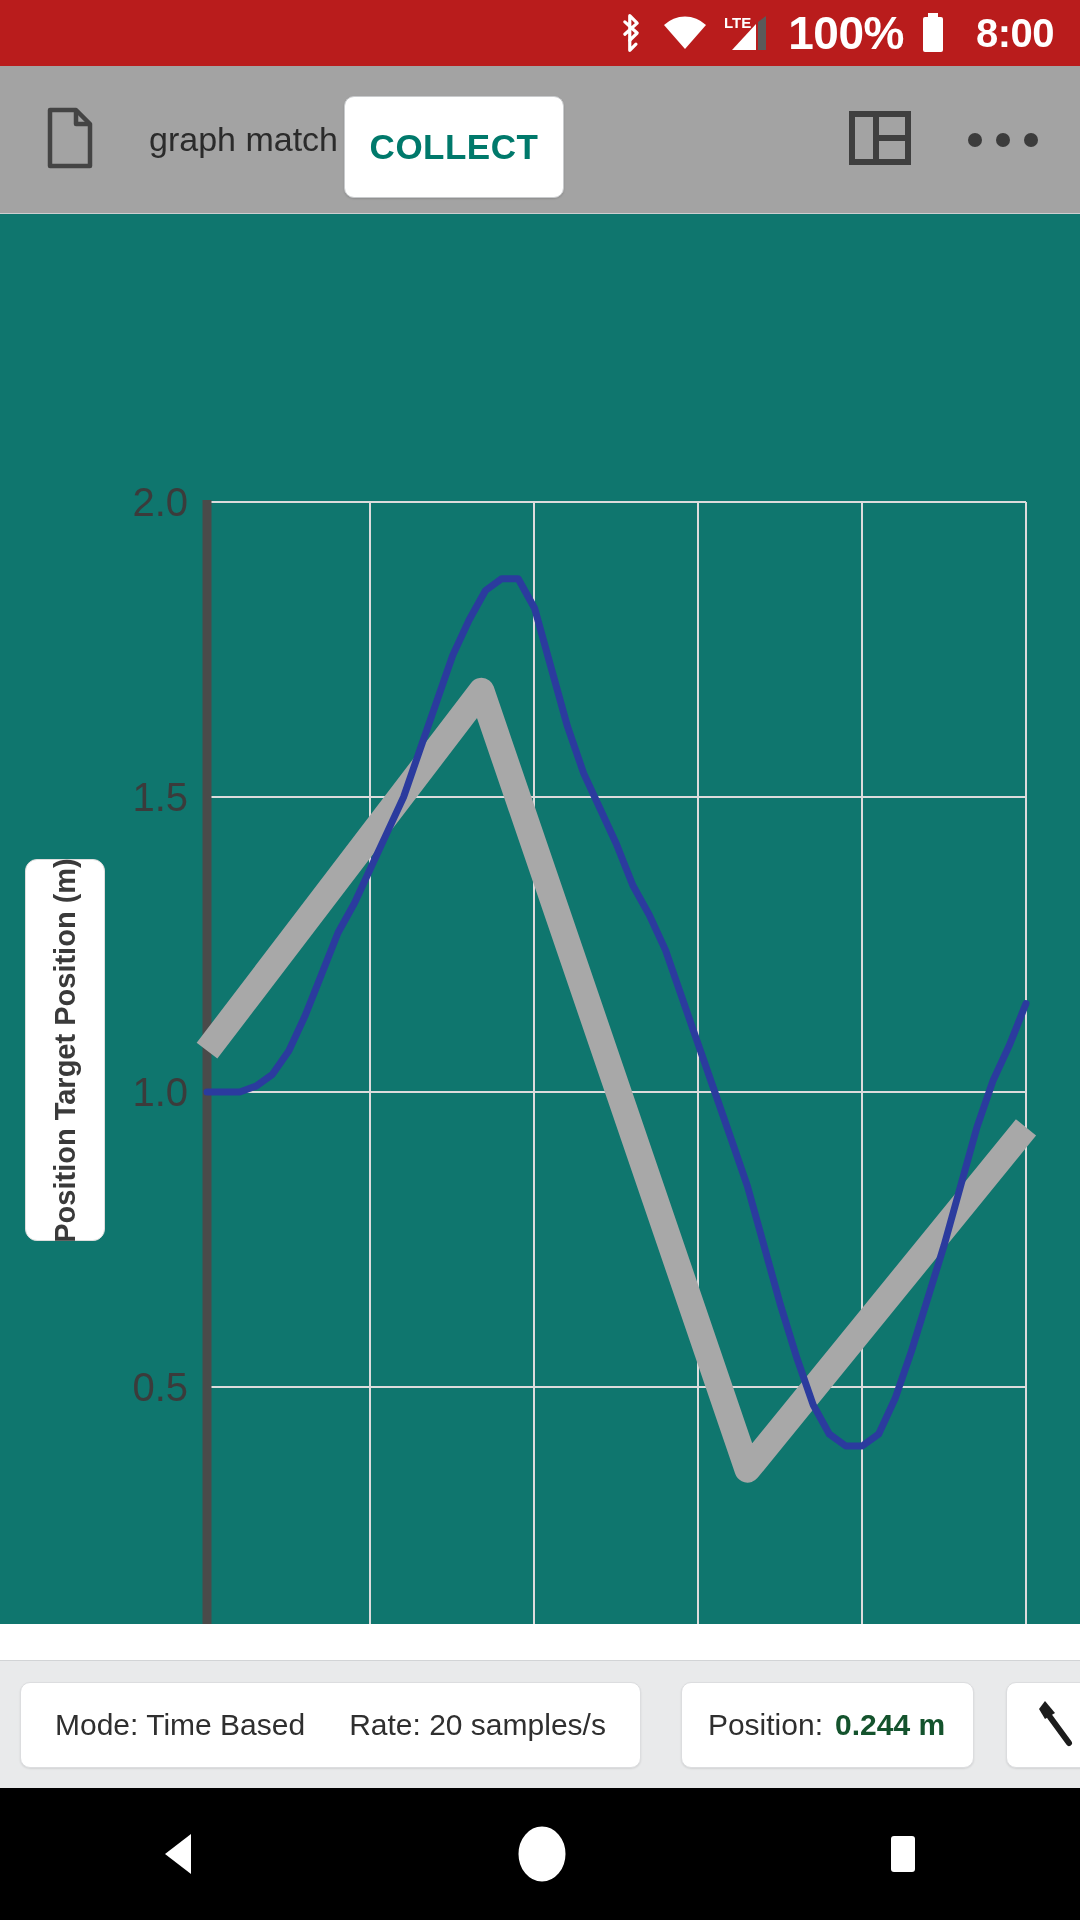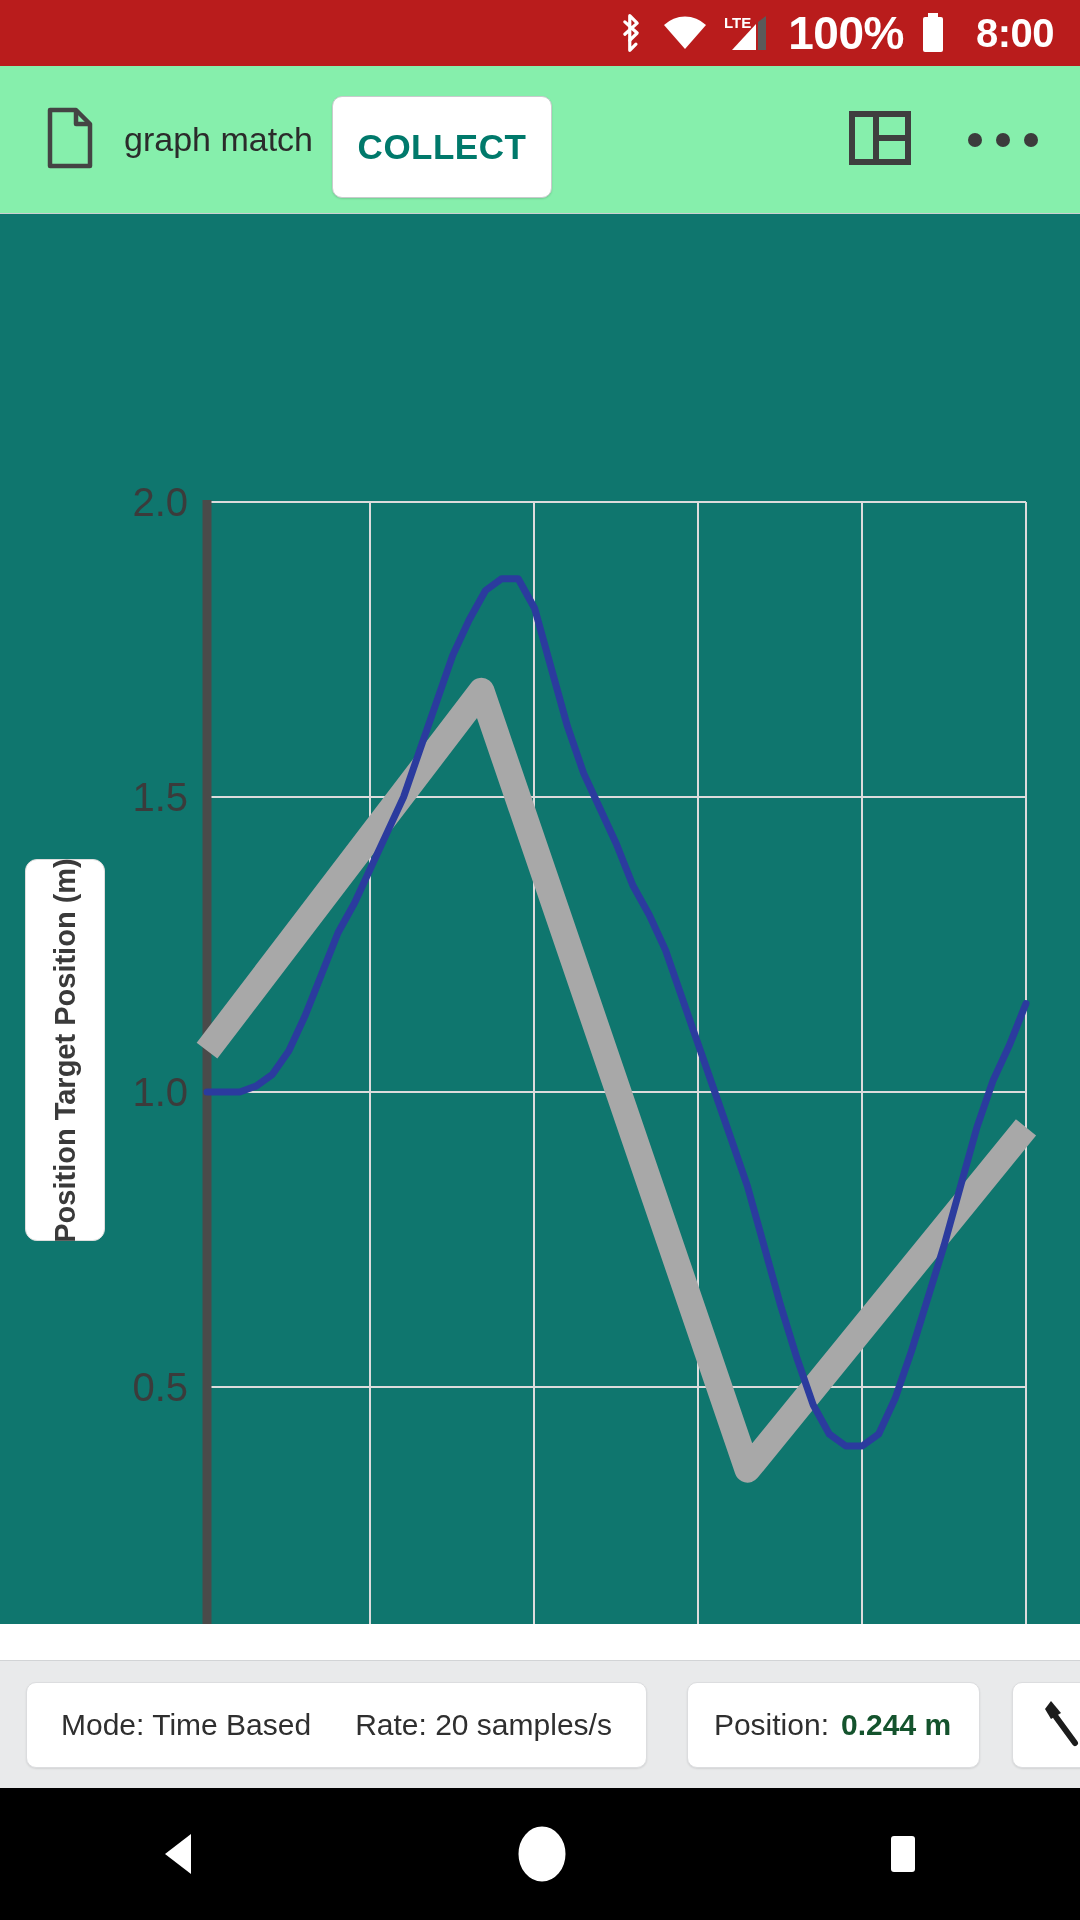--- a/index.html
+++ b/index.html
@@ -42,39 +42,40 @@
     color: #ffffff;
     font-size: 40px;
     font-weight: 700;
     margin-left: 14px;
     letter-spacing: -0.5px;
   }
 
   
   .app-bar {
     height: 148px;
-    background: #86efac;
+    background: #a3a3a3;
     display: flex;
     align-items: center;
     box-sizing: border-box;
     padding: 0 26px;
     border-bottom: 1px solid #cdcfd1;
     position: relative;
+    gap: 25px;
   }
   .file-icon { margin-left: 20px; }
   .file-title {
     font-size: 34px;
     color: #2b2b2b;
     font-weight: 400;
     margin-left: 30px;
     white-space: nowrap;
   }
   .collect-btn {
     position: absolute;
-    left: 332px;
+    left: 344px;
     top: 30px;
     width: 218px;
     height: 100px;
     background: #ffffff;
     border: 1px solid #c9cbcd;
     border-radius: 10px;
     display: flex;
     align-items: center;
     justify-content: center;
     box-shadow: 0 1px 2px rgba(0,0,0,0.14);
@@ -137,21 +138,21 @@
     position: absolute;
     left: 0;
     top: 1660px;
     width: 1080px;
     height: 128px;
     background: #e9eaeb;
     border-top: 1px solid #d2d4d6;
     display: flex;
     align-items: center;
     box-sizing: border-box;
-    padding: 0 26px;
+    padding: 0 20px;
     gap: 18px;
   }
   .chip {
     background: #ffffff;
     border: 1px solid #dcdddf;
     border-radius: 10px;
     height: 86px;
     display: flex;
     align-items: center;
     box-shadow: 0 1px 2px rgba(0,0,0,0.10);

